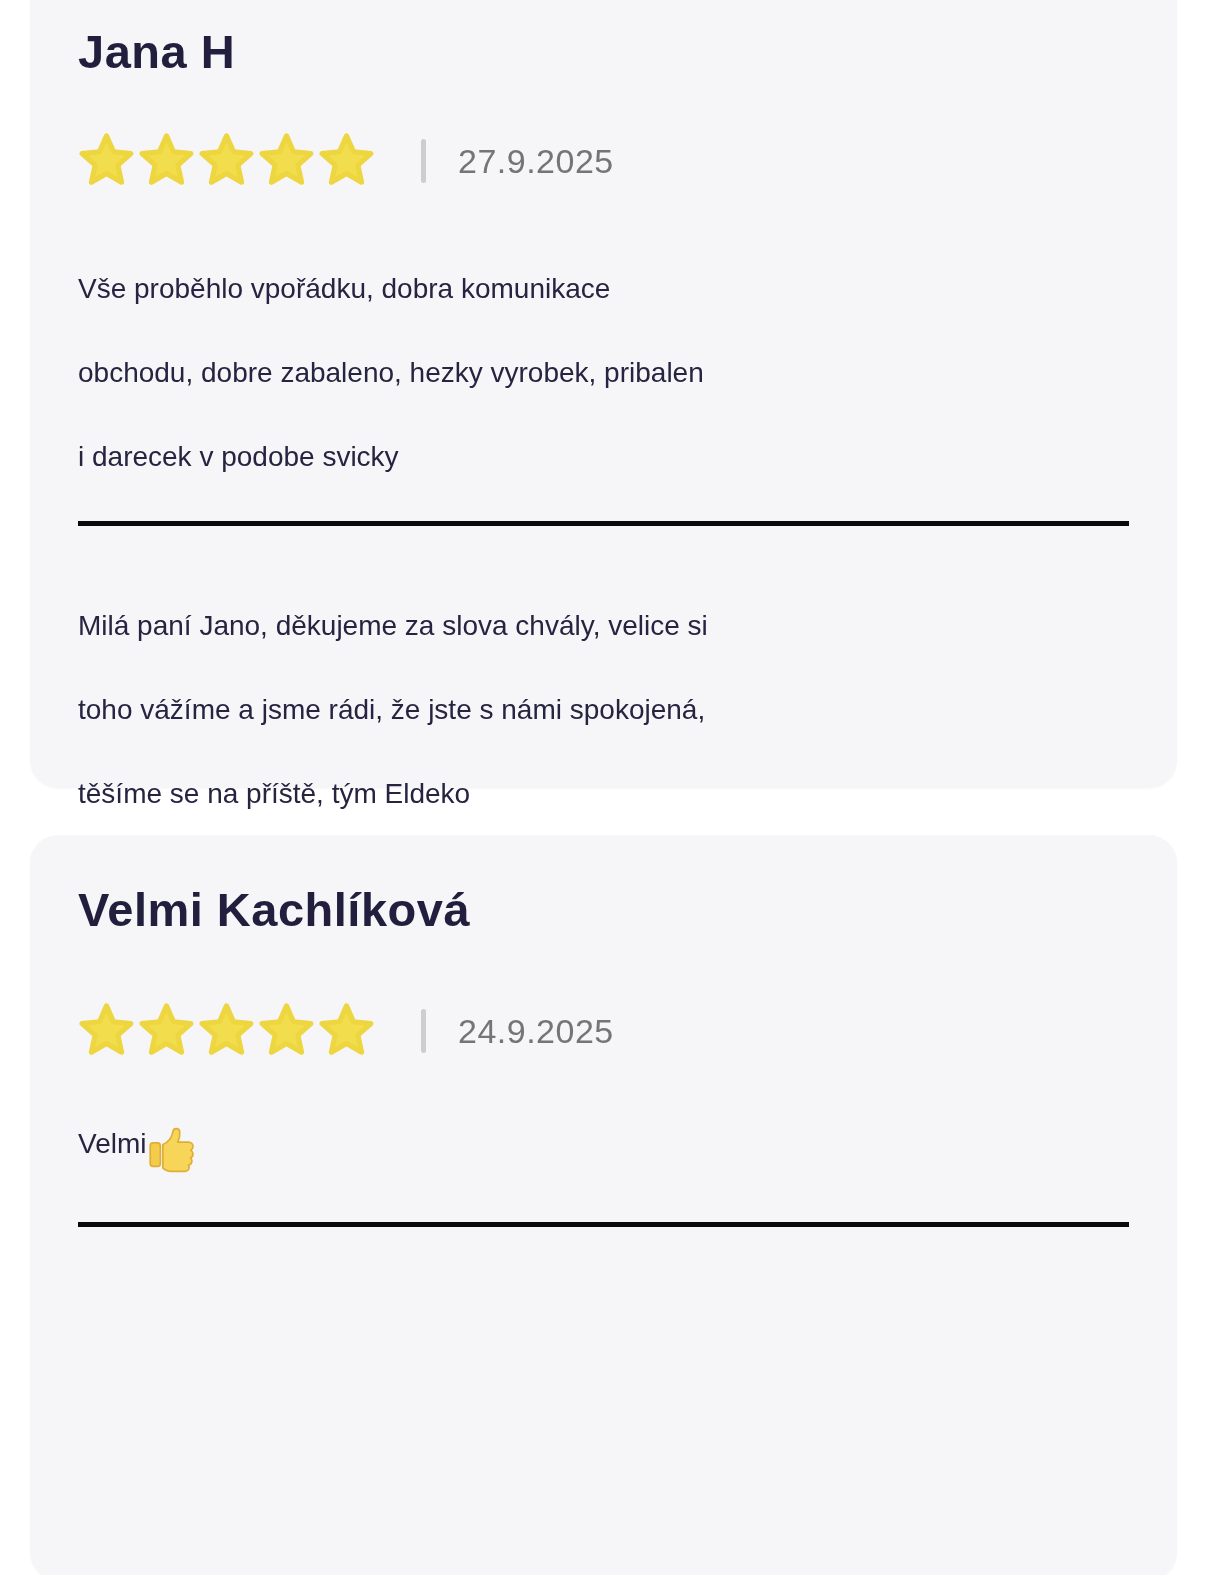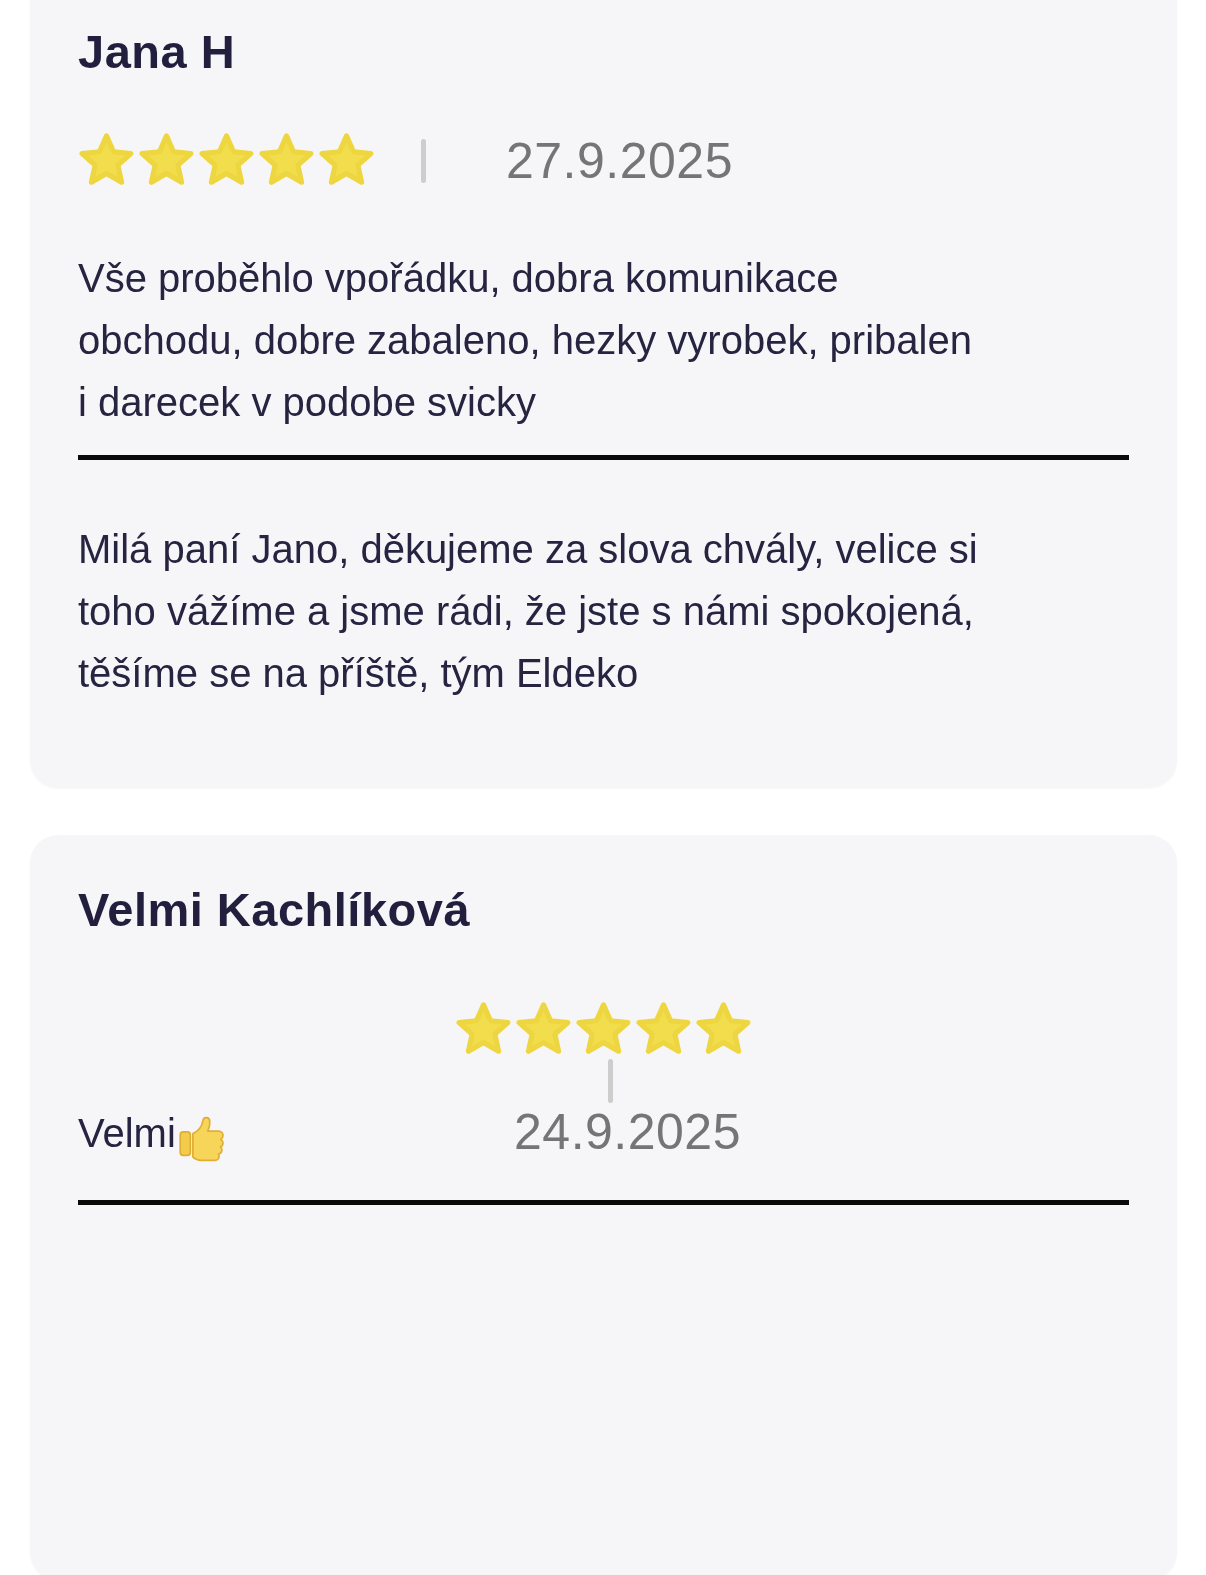--- a/index.html
+++ b/index.html
@@ -30,51 +30,50 @@
     margin: 0;
     font-size: 47px;
     line-height: 60px;
     font-weight: 700;
     letter-spacing: 0.5px;
     color: var(--name-color, #221f3e);
   }
 
   .meta-row { display: flex; align-items: center; height: 58px; }
   .card-1 .meta-row { margin-top: 50px; }
-  .card-2 .meta-row { margin-top: 62px; flex-direction: column; }
+  .card-2 .meta-row { margin-top: 62px; }
 
   .stars { display: flex; gap: 3px; }
   .star { width: 57px; height: 57px; display: block; }
   .star polygon {
     fill: var(--star-color, #f2de4d);
     stroke: var(--star-edge, #edd63f);
     stroke-width: 9;
     stroke-linejoin: round;
   }
 
   .date-sep {
     width: 5px;
     height: 44px;
     border-radius: 2.5px;
     background: var(--separator-color, #cdcdcd);
     margin-left: 46px;
     margin-right: 32px;
     flex: none;
   }
   .review-date {
-    font-size: 50px;
+    font-size: 34px;
     color: var(--date-color, #757575);
     letter-spacing: 0.5px;
-    margin-left: 48px;
   }
 
   .review-text, .reply-text {
     margin: 0;
-    font-size: 40px;
-    line-height: 62px;
+    font-size: 28px;
+    line-height: 84px;
     color: var(--text-color, #262441);
     white-space: pre-line;
   }
   .card-1 .review-text { margin-top: 57px; }
   .card-2 .review-text { margin-top: 42px; display: flex; align-items: center; white-space: normal; }
 
   .divider {
     border: none;
     height: 5px;
     width: 100%;

